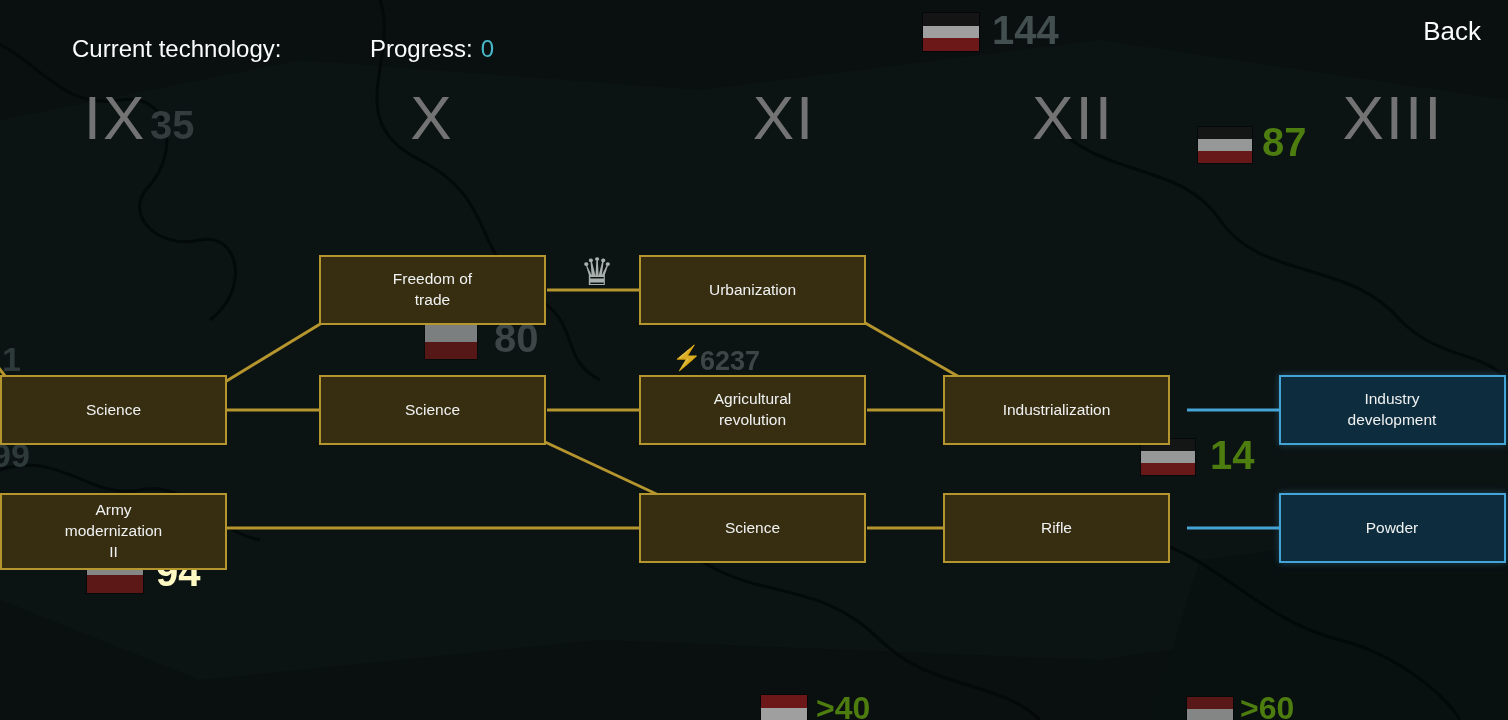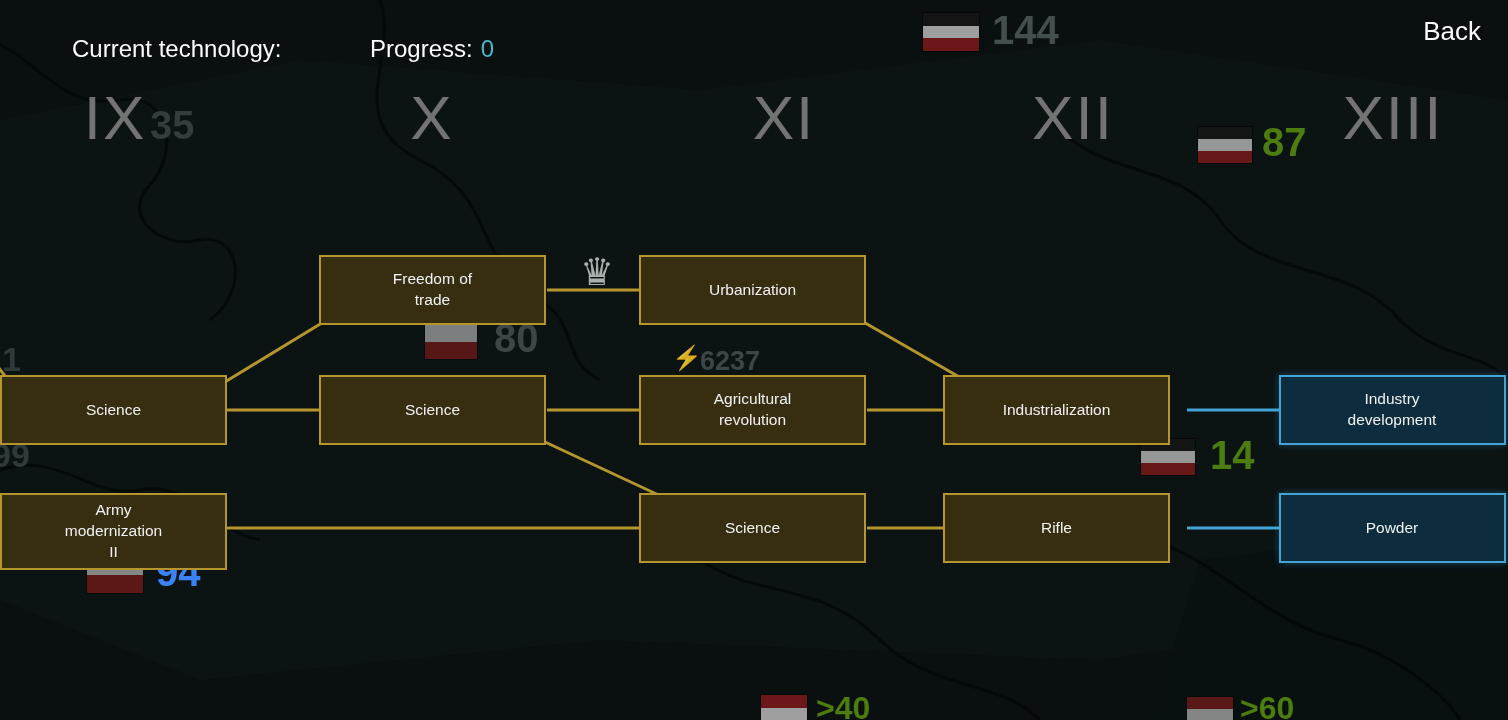--- a/index.html
+++ b/index.html
@@ -97,21 +97,21 @@
       <div></div>
       <div></div>
       <div></div>
     </div>
   <div class="map-label num-lg" style="left:1210px;top:433px;">14</div>
 
   <div class="flag flag-pl" style="left:86px;top:556px;width:56px;height:36px;opacity:.7;">
       <div></div>
       <div></div>
     </div>
-  <div class="map-label num-lg" style="left:156px;top:550px;color:#3b82f6;">94</div>
+  <div class="map-label num-lg" style="left:156px;top:550px;color:#fef9c3;">94</div>
 
   <div class="flag flag-rw" style="left:760px;top:694px;width:46px;height:26px;opacity:.85;">
       <div></div>
       <div></div>
     </div>
   <div class="map-label num-md" style="left:816px;top:690px;">&gt;40</div>
 
   <div class="flag flag-rw" style="left:1186px;top:696px;width:46px;height:24px;opacity:.7;">
       <div></div>
       <div></div>

